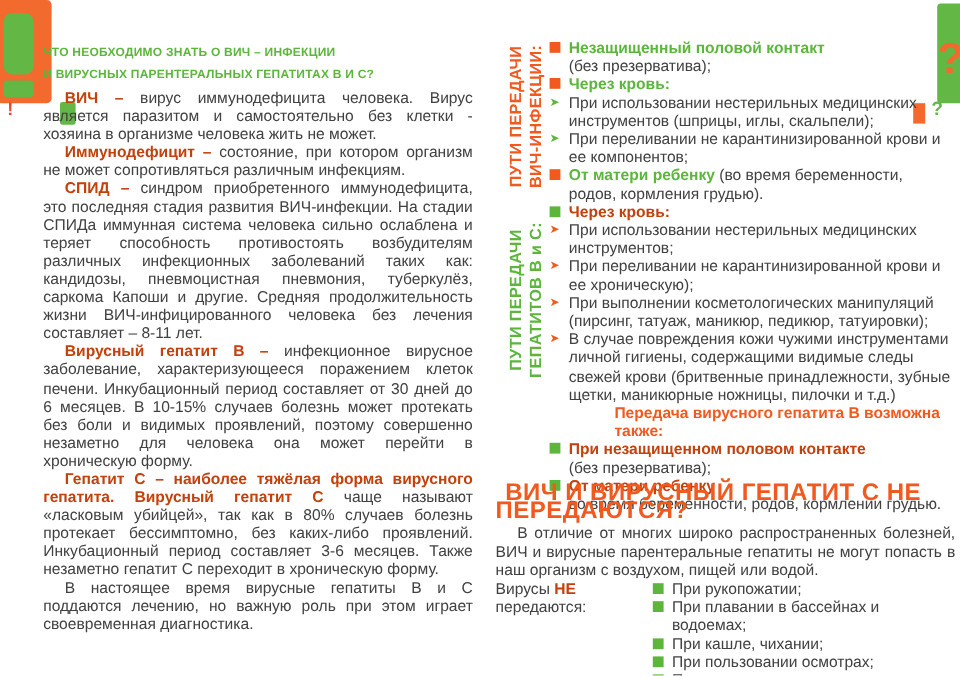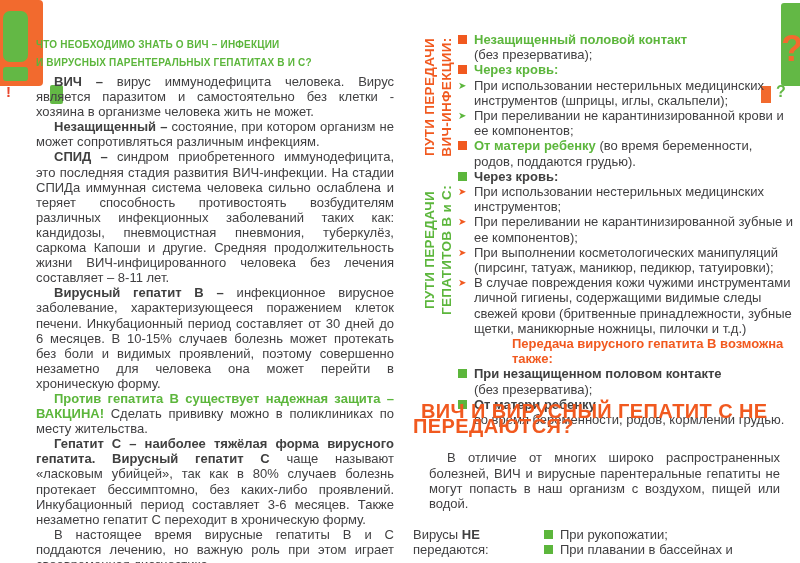--- a/index.html
+++ b/index.html
@@ -15,21 +15,21 @@
   .deco-small-green-rect{position:absolute;left:50px;top:85px;width:13px;height:19px;background:#63b845;border-radius:2px;}
   .deco-right-box{position:absolute;left:781px;top:3px;width:19px;height:83px;background:#63b845;border-radius:3px 0 0 3px;}
   .deco-right-q{position:absolute;left:0px;top:28px;width:19px;text-align:center;color:#f26a2e;font-weight:bold;font-size:36px;line-height:36px;}
   .deco-small-orange-rect{position:absolute;left:761px;top:86px;width:10px;height:17px;background:#f26a2e;}
   .deco-small-q{position:absolute;left:776px;top:84px;color:#63b845;font-weight:bold;font-size:16px;line-height:16px;}
 
   
   .left-page{position:absolute;left:36px;top:36px;width:358px;}
   .doc-title{color:#5cb63c;font-weight:bold;font-size:10px;line-height:17.5px;letter-spacing:.2px;margin-bottom:3px;}
   .para{font-size:13px;line-height:15.1px;text-align:justify;text-indent:18px;margin:0;}
-  .orange-b{color:#404040;font-weight:bold;}
+  .orange-b{color:#c2410c;font-weight:bold;}
   .green-b{color:#5cb63c;font-weight:bold;}
 
   
   .vlabel{position:absolute;font-weight:bold;font-size:13.5px;line-height:17px;text-align:center;
           transform:rotate(-90deg);letter-spacing:.3px;}
   .vlabel span{display:block;white-space:nowrap;}
   .vlabel-hiv{color:#f1591f;width:126px;height:34px;left:375px;top:80px;}
   .vlabel-hep{color:#5cb63c;width:172px;height:34px;left:352px;top:233px;}
 
   
@@ -42,21 +42,21 @@
   .arr{font-size:10px;line-height:15px;}
   .arr-green{color:#5cb63c;}
   .arr-orange{color:#f1591f;}
   .itext{flex:1;}
   .blk{display:block;}
   .hep-heading{color:#f1591f;font-weight:bold;margin-left:16px;padding-left:38px;}
 
   
   .bottom-block{position:absolute;left:413px;top:404px;width:383px;font-size:13px;line-height:15.2px;}
   .bottom-heading{color:#f1591f;font-weight:bold;font-size:20px;letter-spacing:.4px;text-indent:8px;margin-bottom:2px;}
-  .bottom-para{text-align:justify;text-indent:18px;margin:16px;}
+  .bottom-para{text-align:justify;text-indent:18px;margin:0;}
   .nt-row{display:flex;margin-top:1px;}
   .nt-lead{flex:none;width:131px;}
   .nt-list{flex:1;}
 </style>
 </head>
 <body>
 
 <div class="deco-left-box">
   <div class="deco-left-stem"></div>
   <div class="deco-left-dot"></div>
@@ -71,27 +71,26 @@
 <div class="deco-small-q">?</div>
 
 <div class="left-page">
   <div class="doc-title">
     <span class="blk">ЧТО НЕОБХОДИМО ЗНАТЬ О ВИЧ – ИНФЕКЦИИ</span>
     <span class="blk">И ВИРУСНЫХ ПАРЕНТЕРАЛЬНЫХ ГЕПАТИТАХ В И С?</span>
   </div>
 
   <p class="para"><span class="orange-b">ВИЧ –</span><span> вирус иммунодефицита человека. Вирус является паразитом и самостоятельно без клетки - хозяина в организме человека жить не может.</span></p>
 
-  <p class="para"><span class="orange-b">Незащищенный –</span><span> состояние, при котором организм не может сопротивляться различным инфекциям.</span></p>
+  <p class="para"><span class="orange-b">Иммунодефицит –</span><span> состояние, при котором организм не может сопротивляться различным инфекциям.</span></p>
 
   <p class="para"><span class="orange-b">СПИД –</span><span> синдром приобретенного иммунодефицита, это последняя стадия развития ВИЧ-инфекции. На стадии СПИДа иммунная система человека сильно ослаблена и теряет способность противостоять возбудителям различных инфекционных заболеваний таких как: кандидозы, пневмоцистная пневмония, туберкулёз, саркома Капоши и другие. Средняя продолжительность жизни ВИЧ-инфицированного человека без лечения составляет – 8-11 лет.</span></p>
 
   <p class="para"><span class="orange-b">Вирусный гепатит В –</span><span> инфекционное вирусное заболевание, характеризующееся поражением клеток печени. Инкубационный период составляет от 30 дней до 6 месяцев. В 10-15% случаев болезнь может протекать без боли и видимых проявлений, поэтому совершенно незаметно для человека она может перейти в хроническую форму.</span></p>
 
-  <p class="para"><span class="green-b">Против гепатита В существует надежная защита – ВАКЦИНА!</span><span> Сделать прививку можно в поликлиниках по месту жительства.</span></p>
 
   <p class="para"><span class="orange-b">Гепатит С – наиболее тяжёлая форма вирусного гепатита. Вирусный гепатит С</span><span> чаще называют «ласковым убийцей», так как в 80% случаев болезнь протекает бессимптомно, без каких-либо проявлений. Инкубационный период составляет 3-6 месяцев. Также незаметно гепатит С переходит в хроническую форму.</span></p>
 
   <p class="para">В настоящее время вирусные гепатиты В и С поддаются лечению, но важную роль при этом играет своевременная диагностика.</p>
 
 </div>
 
 <div class="vlabel vlabel-hiv">
   <span>ПУТИ  ПЕРЕДАЧИ</span>
   <span>ВИЧ-ИНФЕКЦИИ:</span>
@@ -117,34 +116,34 @@
   <div class="item">
     <span class="marker arr arr-green">➤</span>
     <span class="itext">При использовании нестерильных медицинских инструментов (шприцы, иглы, скальпели);</span>
   </div>
   <div class="item">
     <span class="marker arr arr-green">➤</span>
     <span class="itext">При переливании не карантинизированной крови и ее компонентов;</span>
   </div>
   <div class="item">
     <span class="marker"><span class="sq sq-orange"></span></span>
-    <span class="itext"><span class="green-b">От матери ребенку</span><span> (во время беременности, родов, поддаются грудью).</span></span>
+    <span class="itext"><span class="green-b">От матери ребенку</span><span> (во время беременности, родов, кормления грудью).</span></span>
   </div>
 
   <div class="item">
     <span class="marker"><span class="sq sq-green"></span></span>
     <span class="itext orange-b">Через кровь:</span>
   </div>
   <div class="item">
     <span class="marker arr arr-orange">➤</span>
     <span class="itext">При использовании нестерильных медицинских инструментов;</span>
   </div>
   <div class="item">
     <span class="marker arr arr-orange">➤</span>
-    <span class="itext">При переливании не карантинизированной зубные и ее компонентов);</span>
+    <span class="itext">При переливании не карантинизированной крови и ее хроническую);</span>
   </div>
   <div class="item">
     <span class="marker arr arr-orange">➤</span>
     <span class="itext">При выполнении косметологических манипуляций (пирсинг, татуаж, маникюр, педикюр, татуировки);</span>
   </div>
   <div class="item">
     <span class="marker arr arr-orange">➤</span>
     <span class="itext">В случае повреждения кожи чужими инструментами личной гигиены, содержащими видимые следы свежей крови (бритвенные принадлежности, зубные щетки, маникюрные ножницы, пилочки и т.д.)</span>
   </div>
 

